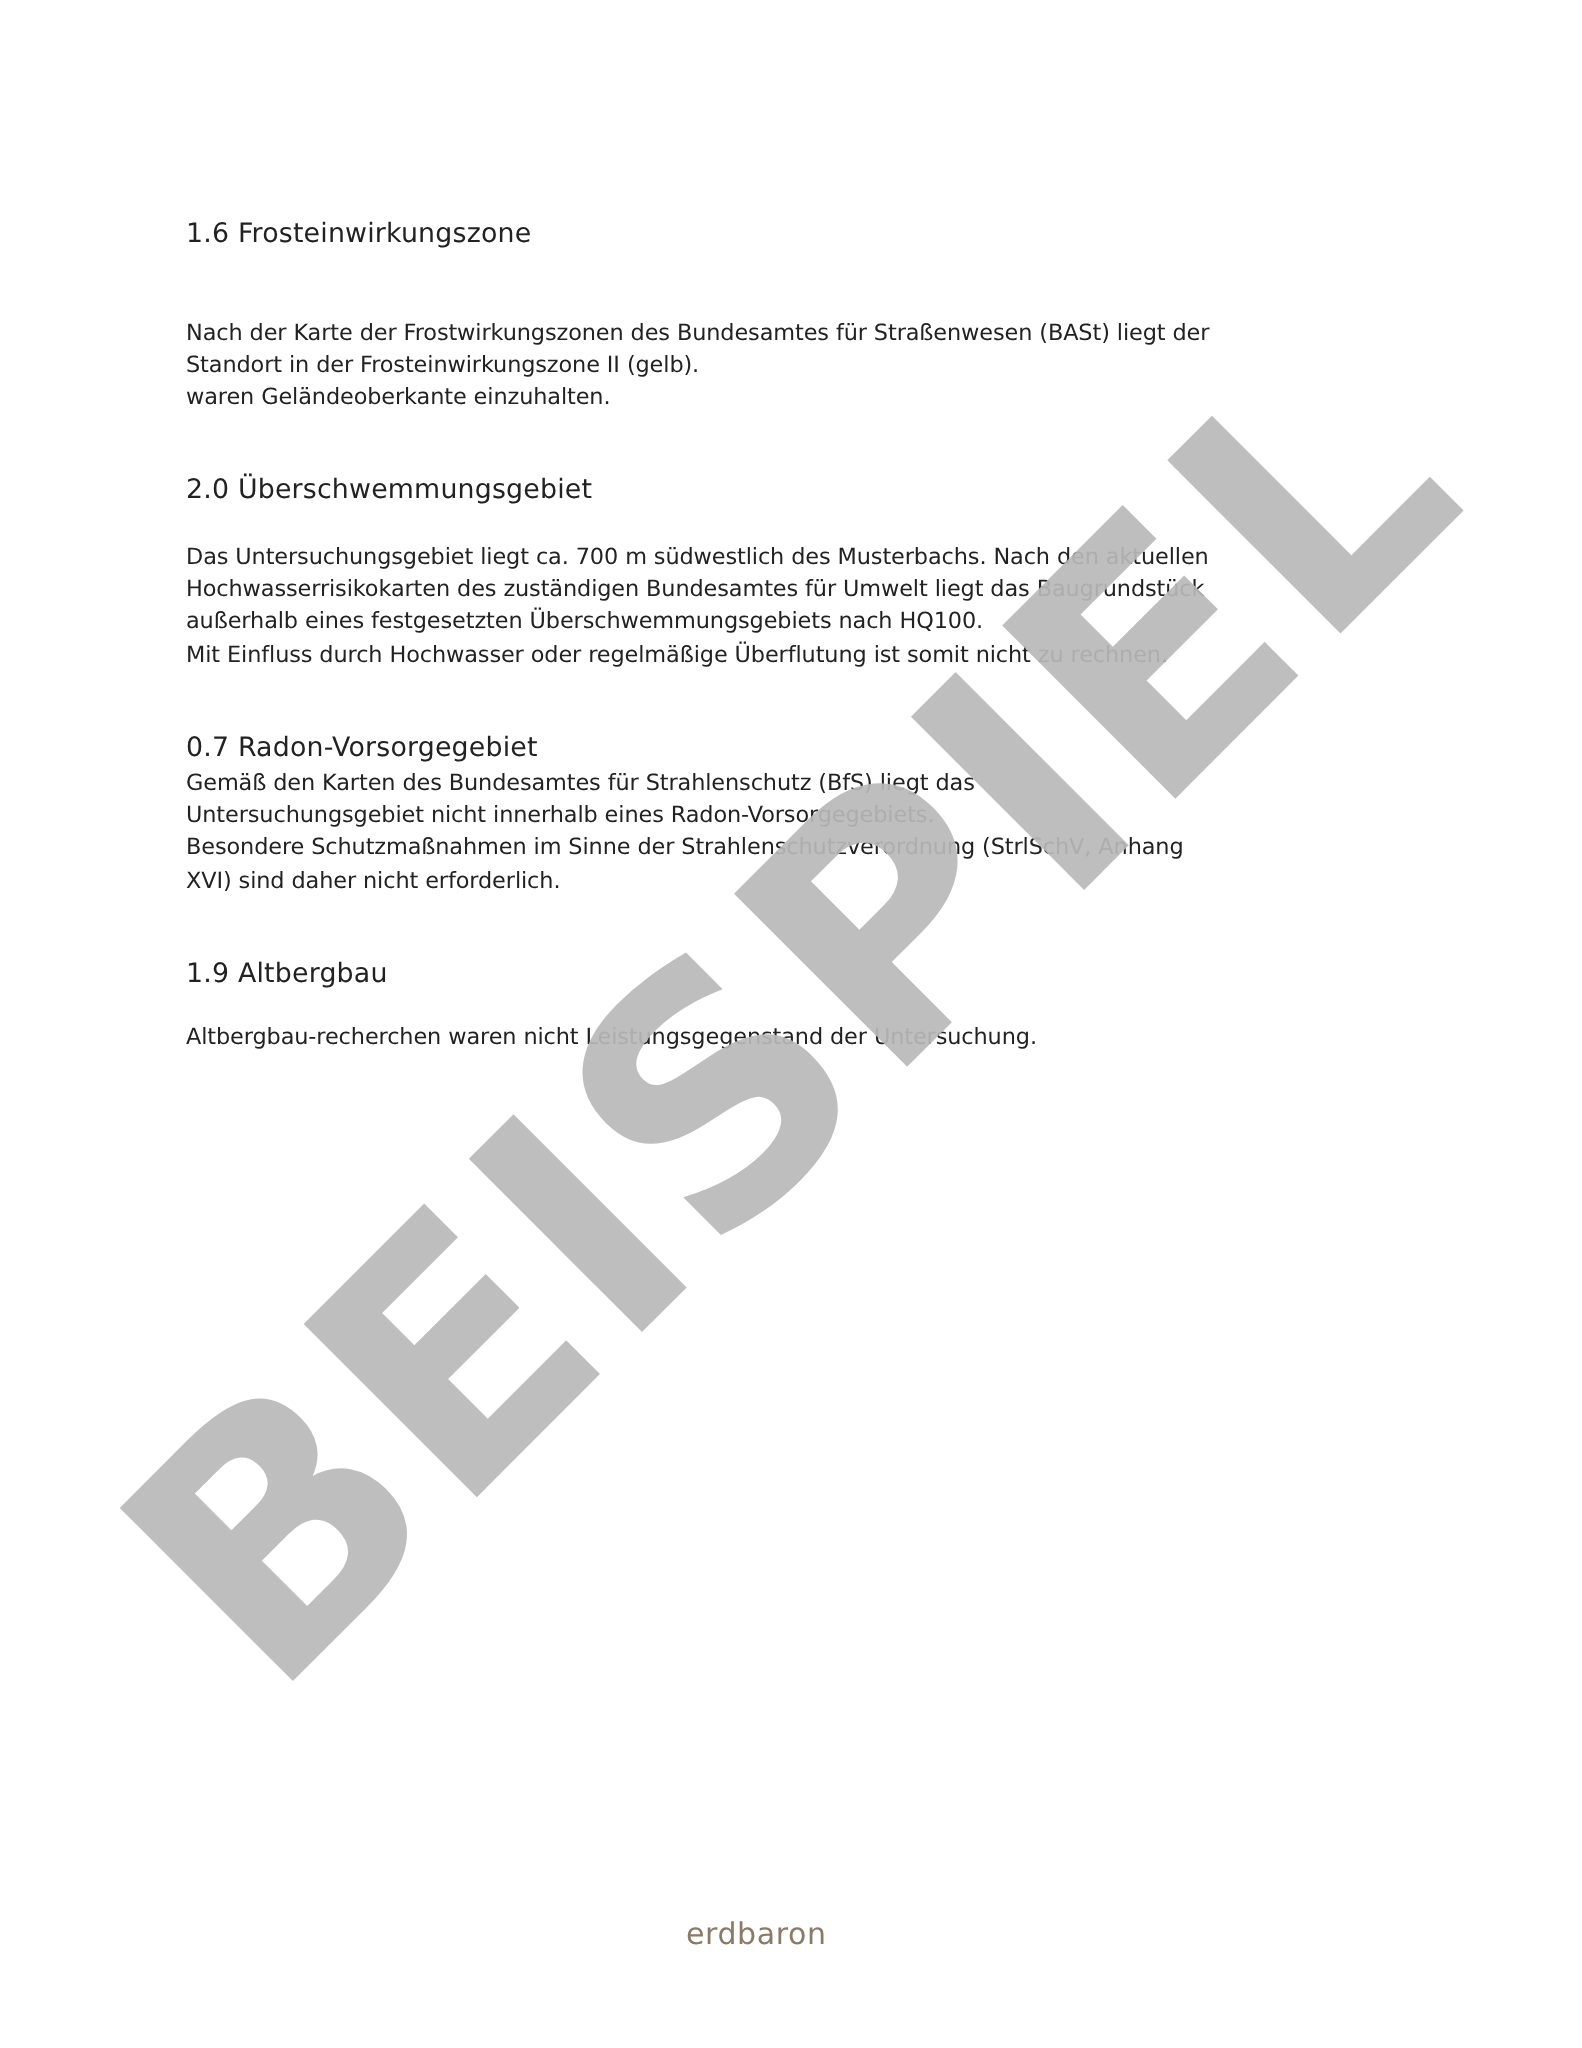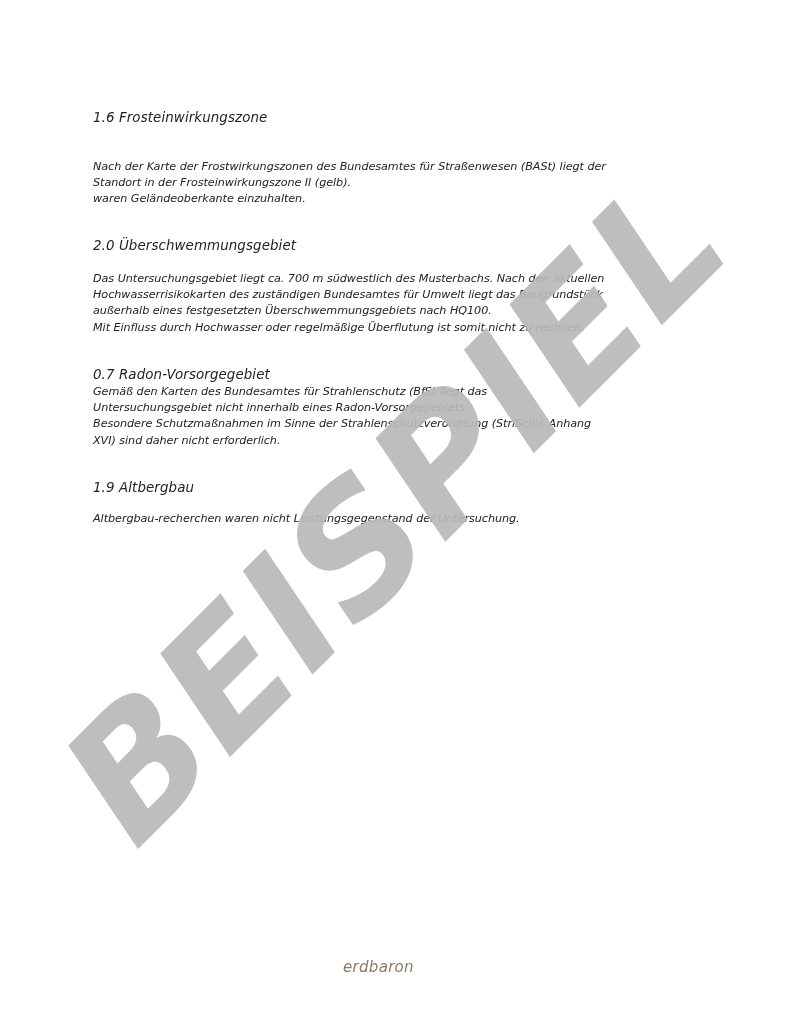--- a/index.html
+++ b/index.html
@@ -13,21 +13,20 @@
       position: relative;
       overflow: hidden;
       font-family: "DejaVu Sans", sans-serif;
       color: #222222;
     }
     .page {
       position: absolute;
       left: 0; top: 0;
       width: 791px;
       height: 828px;
-      font-style: italic;
     }
     .content {
       position: absolute;
       left: 93px;
       top: 109px;
       width: 615px;
     }
     .section-heading {
       font-size: 13.4px;
       font-weight: normal;

